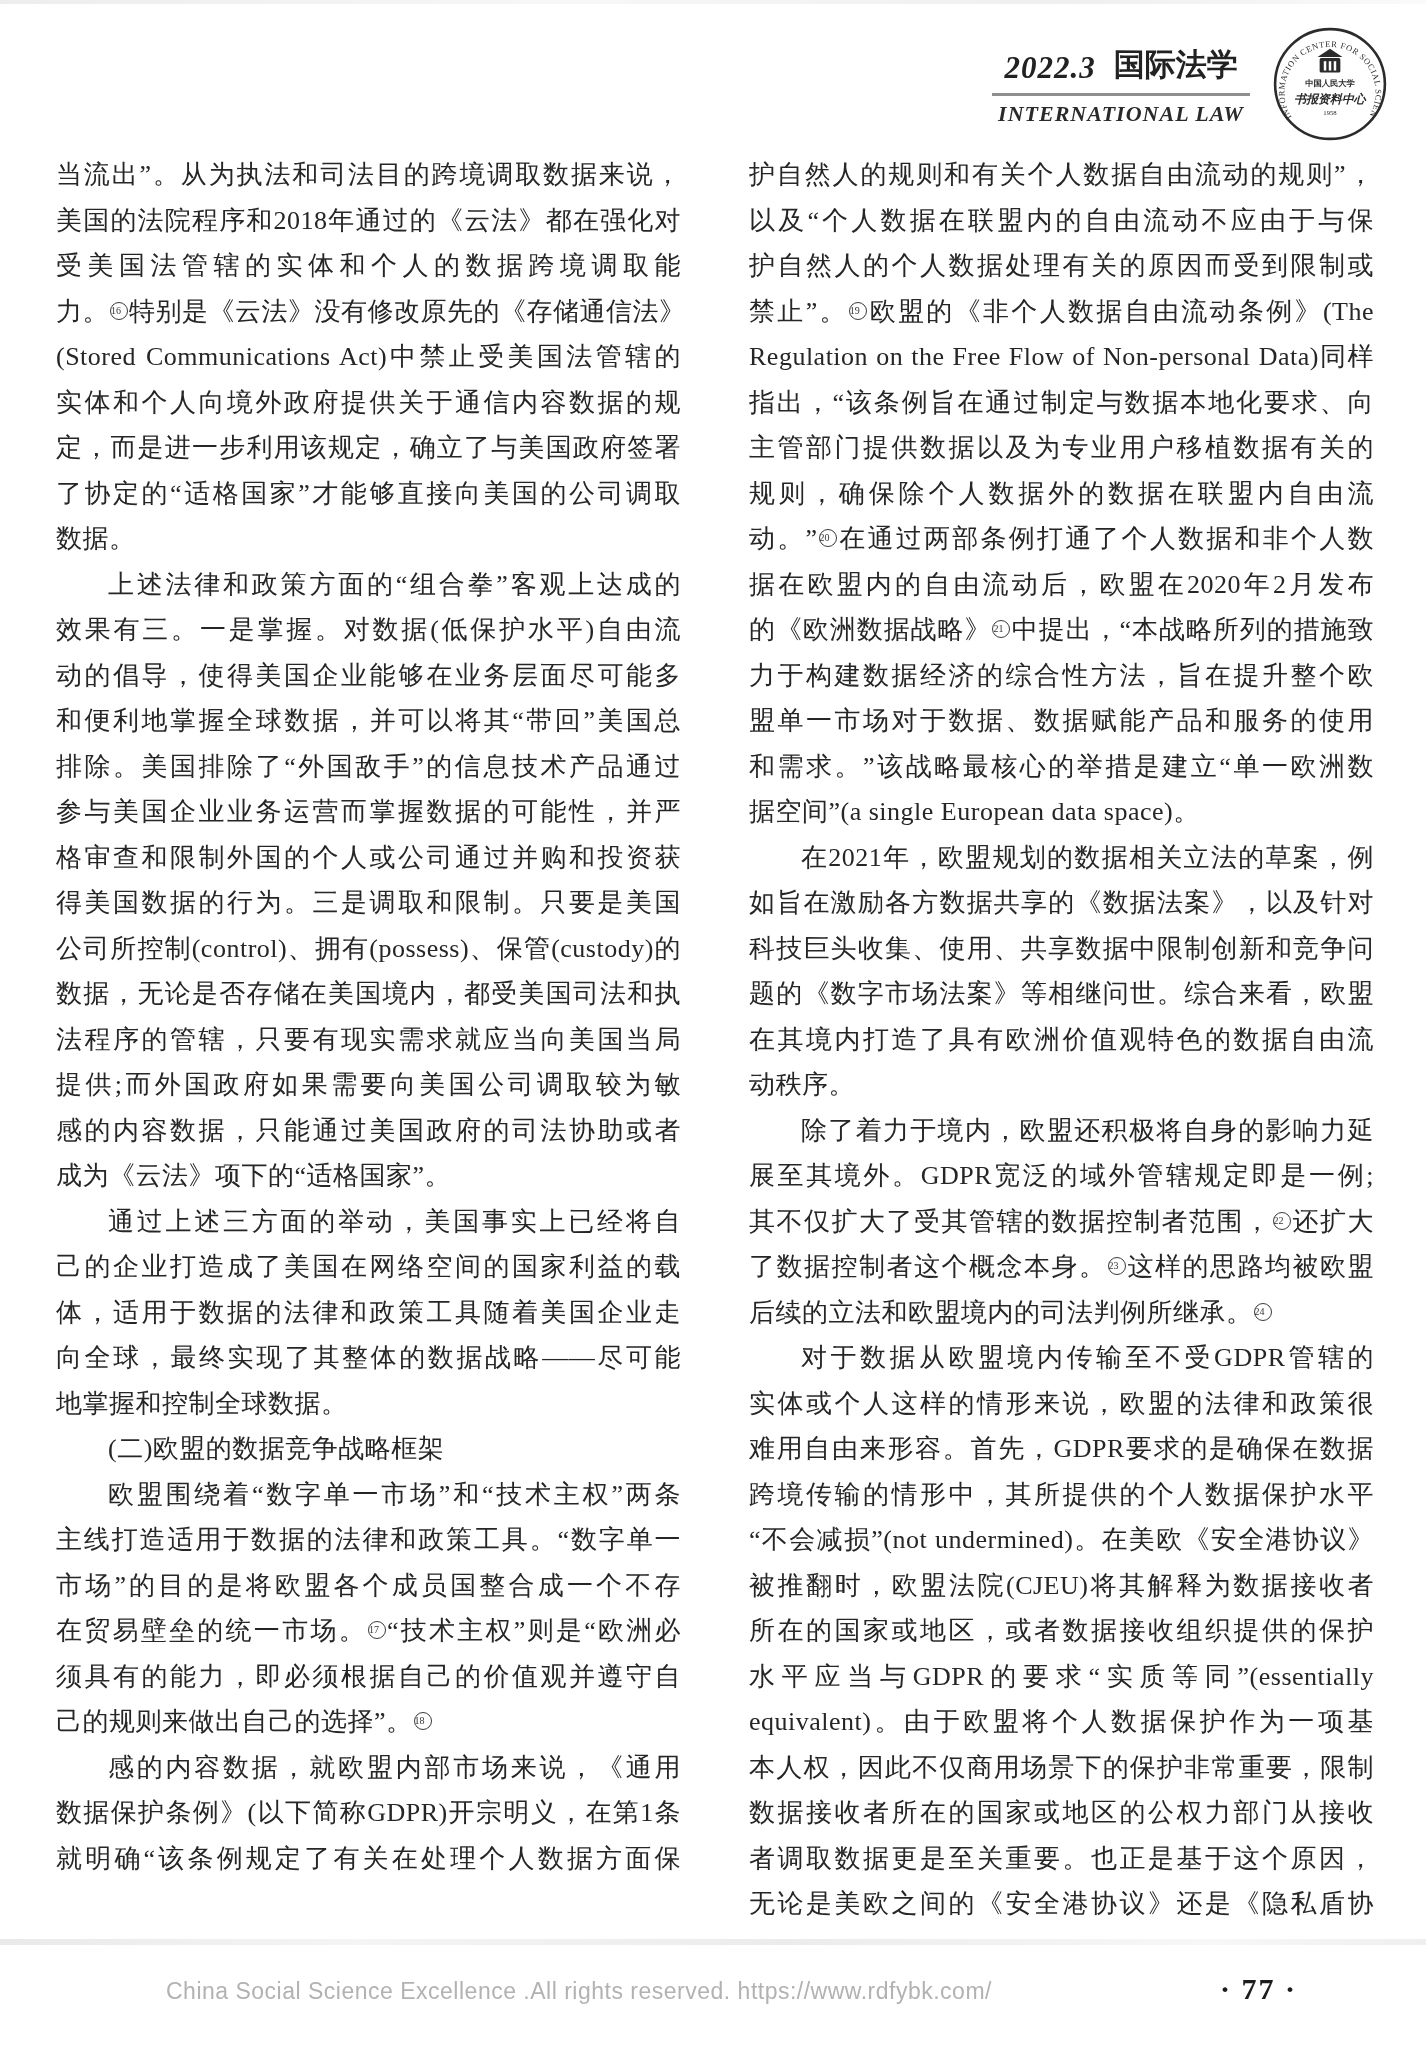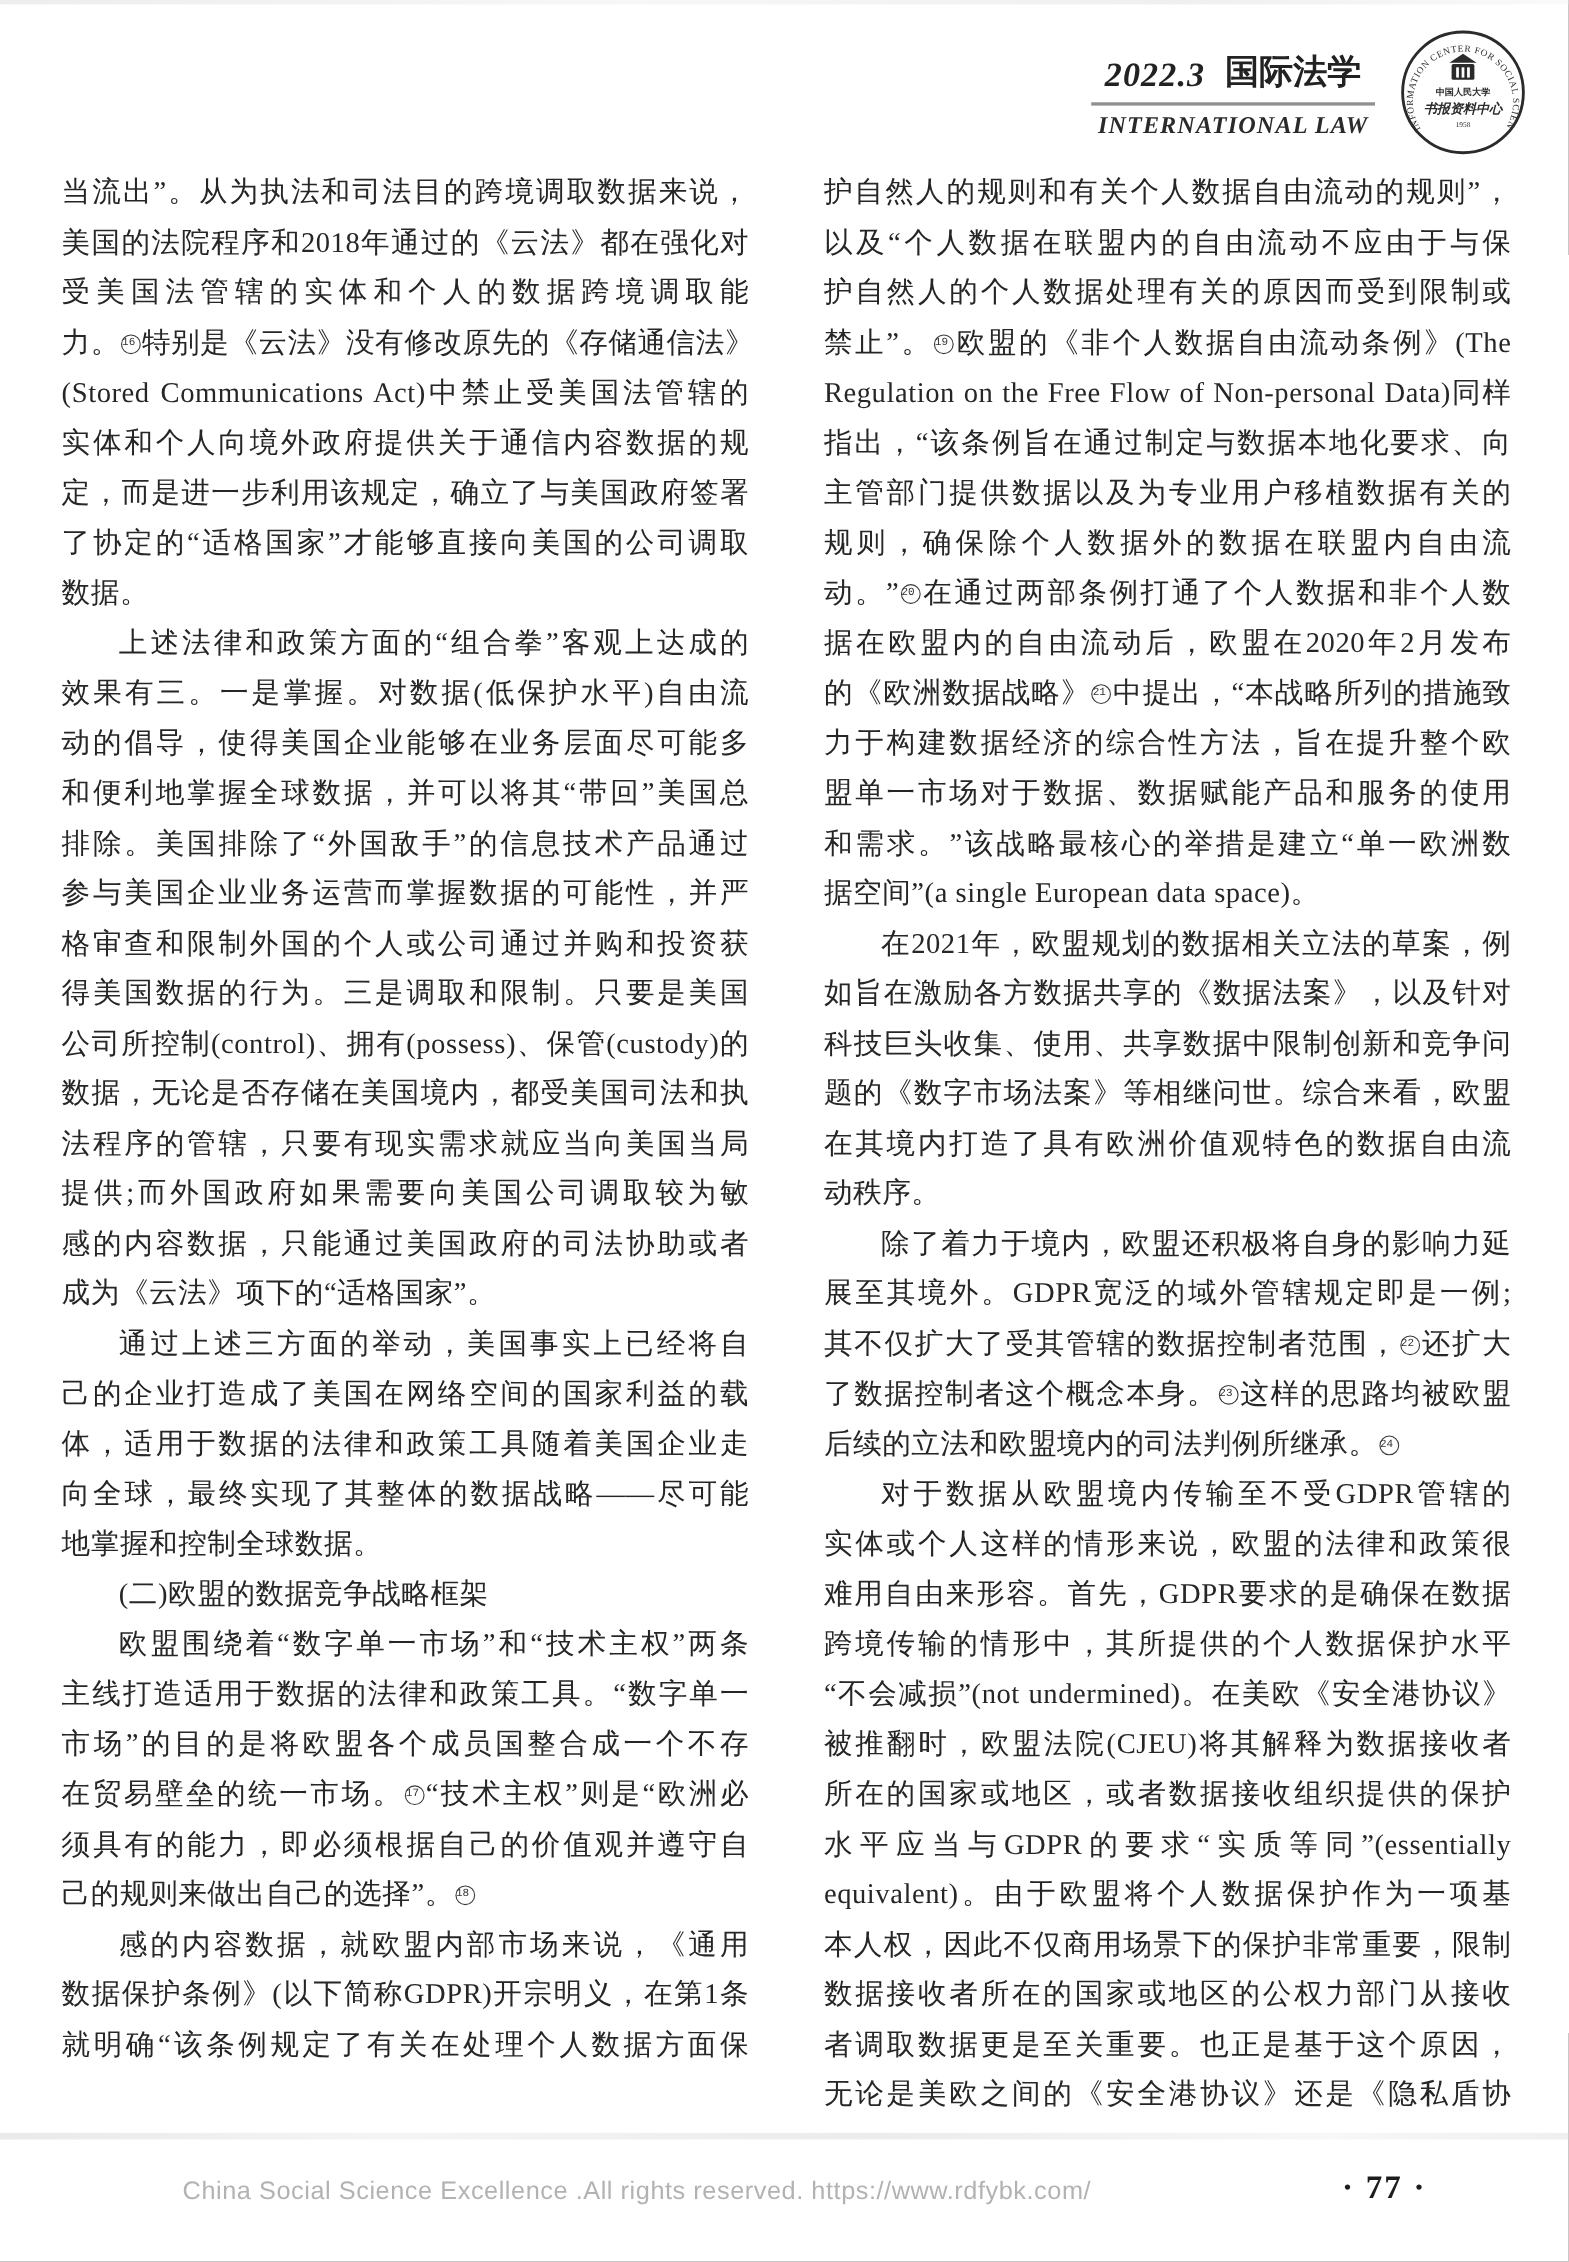--- a/index.html
+++ b/index.html
@@ -33,21 +33,21 @@
     height:45.5px;line-height:45.5px;font-size:26px;
     white-space:nowrap;text-align:justify;text-align-last:justify;
     letter-spacing:0.5px;
   }
   .line.end{text-align-last:left;}
   .line.indent{padding-left:52px;}
   .fn{display:inline-block;vertical-align:6px;line-height:0;margin:0 1px;}
   .circ{
     display:inline-block;width:16px;height:16px;border:1px solid #3a3a3a;border-radius:50%;
     font-size:10px;line-height:16px;text-align:center;letter-spacing:0;
-    font-family:Liberation Mono, monospace;color:#333;background:#fff;
+    font-family:Liberation Serif, serif;color:#333;background:#fff;
   }
 
   
   .footer-copy{
     position:absolute;left:166px;top:1978px;font-family:"Liberation Sans","DejaVu Sans",sans-serif;
     font-size:23px;color:#b2b2b2;letter-spacing:0.5px;white-space:nowrap;
   }
   .page-num{
     position:absolute;left:1220px;top:1972px;font-weight:bold;font-size:30px;color:#1d1d1d;
     white-space:nowrap;letter-spacing:2px;

